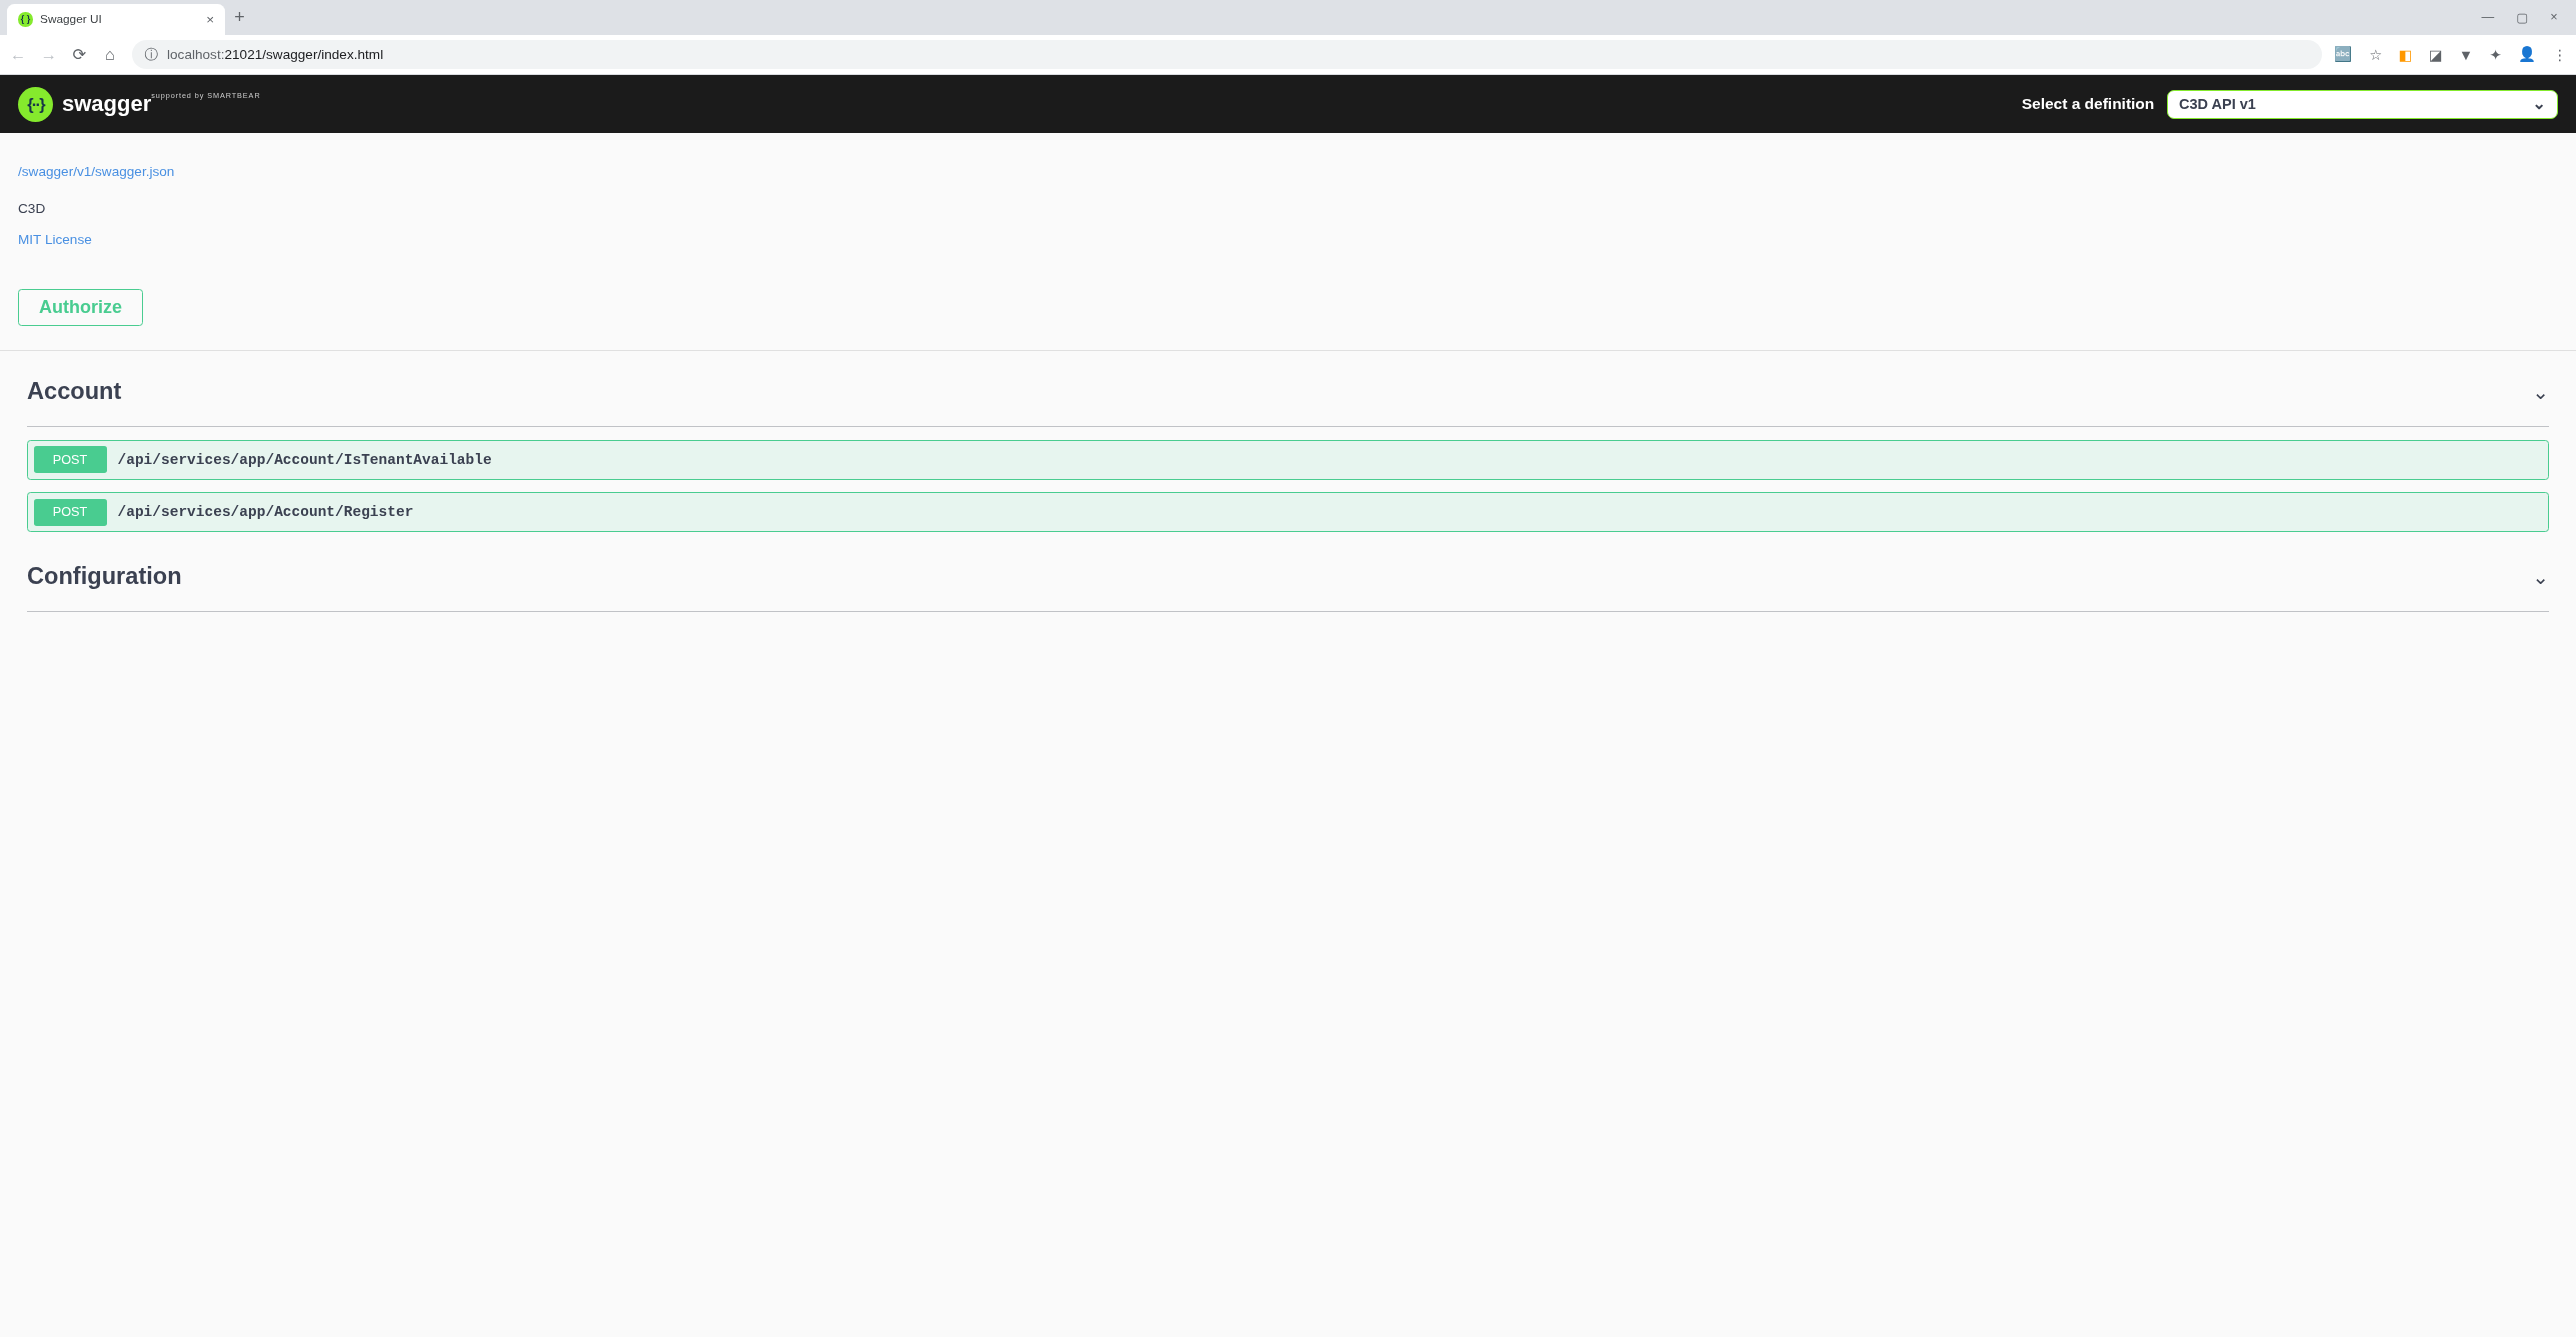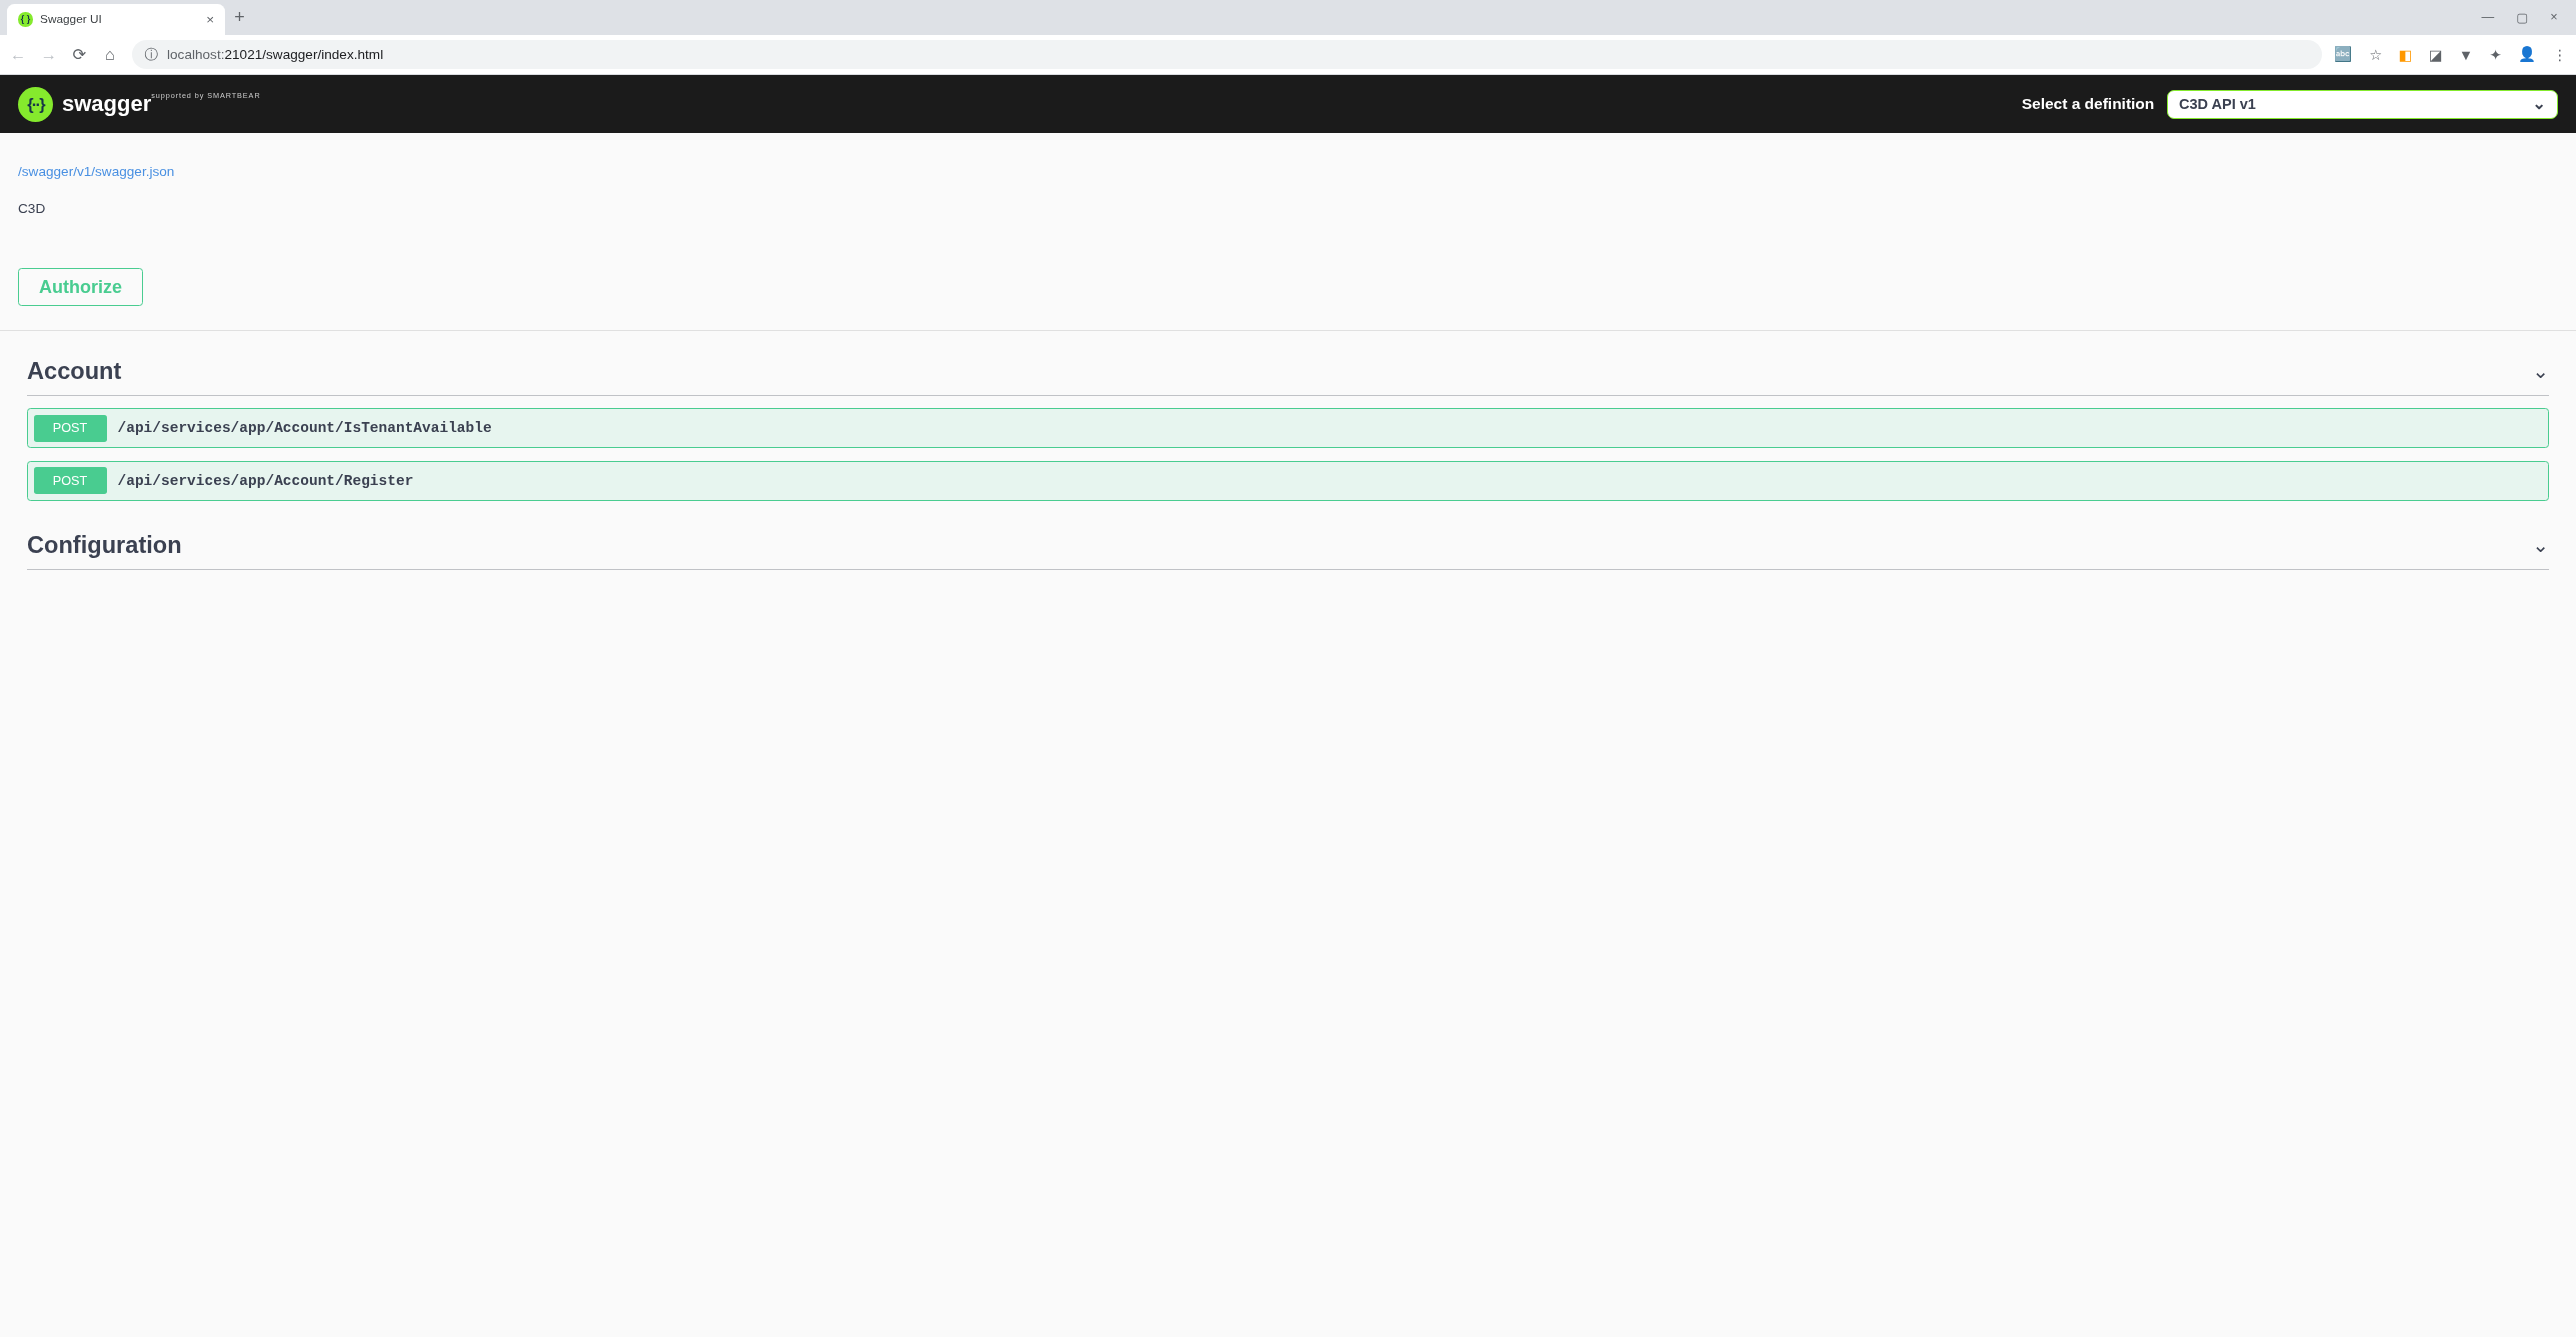--- a/index.html
+++ b/index.html
@@ -43,21 +43,21 @@
   .spec-link { color:#4990e2; font-size:13.6px; margin-top:4px; display:inline-block; }
   .desc { color:#3b4151; font-size:13.6px; margin-top:22px; }
   .info-links { margin-top:16.4px; }
   .info-links a { display:block; color:#4990e2; font-size:13.6px; margin-bottom:5.5px; text-decoration:none; }
 
   .authorize-wrap { padding:0 18px 23.6px; }
   .authorize-btn { border:1.8px solid #49cc90; background:transparent; color:#49cc90; font-weight:700; font-size:18px; padding:7.3px 20px; border-radius:3.6px; cursor:pointer; }
 
   
   .ops-container { border-top:0.9px solid rgba(0,0,0,.1); padding:18px 27px; }
-  .tag-header { display:flex; align-items:center; justify-content:space-between; padding:9px 0 10px; border-bottom:0.9px solid rgba(59,65,81,.3); cursor:pointer; }
+  .tag-header { display:flex; align-items:center; justify-content:space-between; padding:9px 0 21px; border-bottom:0.9px solid rgba(59,65,81,.3); cursor:pointer; }
   .tag-header h2 { font-size:23.6px; font-weight:700; color:#3b4151; }
   .chevron { font-size:20px; color:#3b4151; }
   .op-row { margin-top:12.7px; border:0.9px solid #49cc90; background:rgba(73,204,144,.1); border-radius:3.6px; display:flex; align-items:center; padding:5.5px; cursor:pointer; }
   .op-method { background:#49cc90; color:#fff; font-weight:400; font-size:12.7px; padding:6.4px 0; border-radius:2.7px; min-width:73px; text-align:center; }
   .op-path { font-family:"Courier New",monospace; font-size:14.5px; color:#3b4151; font-weight:600; margin-left:11px; }
   .tag-block { margin-bottom:22px; }
 </style>
 </head>
 <body>
 
@@ -112,20 +112,21 @@
     <div class="def-select">
       <span>C3D API v1</span>
     </div>
   </div>
 </div>
 
 <div class="info-section">
   <a class="spec-link">/swagger/v1/swagger.json</a>
   <div class="desc">C3D</div>
   <div class="info-links">
+    <a>MIT License</a>
   </div>
 </div>
 
 <div class="authorize-wrap">
   <button class="authorize-btn">Authorize</button>
 </div>
 
 <div class="ops-container">
   <div class="tag-block">
     <div class="tag-header">

